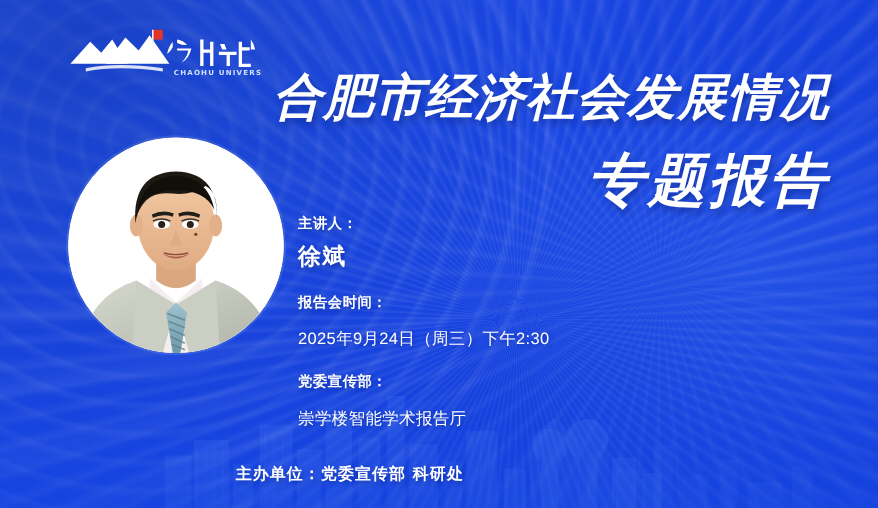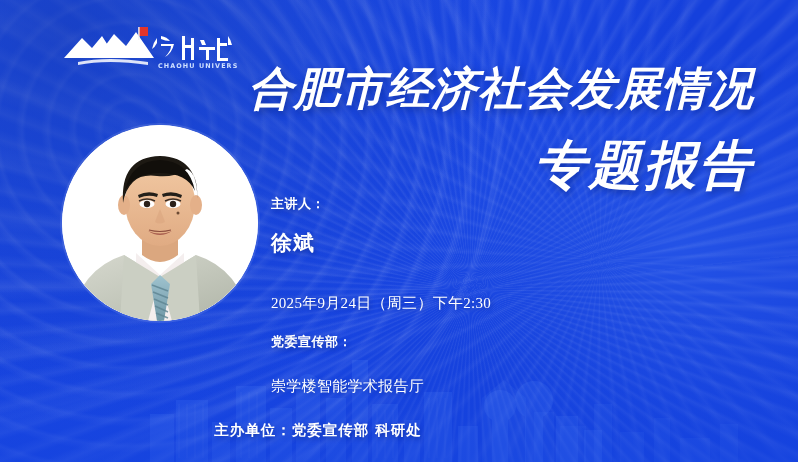--- a/index.html
+++ b/index.html
@@ -103,38 +103,38 @@
   .title-2 { right:44px; top:133px; font-size:52px; line-height:64px; letter-spacing:3px; }
 
   
   .info { position:absolute; left:271px; top:190px; width:500px; }
   .lbl {
     color:#ffffff; font-weight:bold; font-size:13px; line-height:27px;
     letter-spacing:.5px; white-space:nowrap;
     text-shadow:1px 2px 5px rgba(4,25,105,.45);
     font-family:"DejaVu Sans","Liberation Sans",sans-serif;
   }
-  .namerow { display:flex; align-items:baseline; gap:9px; margin-top:12px; }
+  .namerow { display:flex; align-items:baseline; gap:9px; margin-top:2px; }
   .sp-name {
     color:#ffffff; font-weight:bold; font-size:21px; letter-spacing:1px;
     white-space:nowrap;
     text-shadow:1px 2px 5px rgba(4,25,105,.45);
     font-family:"DejaVu Sans","Liberation Sans",sans-serif;
   }
   .sp-title {
     color:#ffffff; font-weight:bold; font-size:13.5px; letter-spacing:.2px;
     white-space:nowrap;
     text-shadow:1px 1px 4px rgba(4,25,105,.45);
     font-family:"DejaVu Sans","Liberation Sans",sans-serif;
   }
   .val {
     color:#ffffff; font-size:15px; line-height:24px; letter-spacing:.3px;
-    white-space:nowrap; margin-top:19px;
+    white-space:nowrap; margin-top:8px;
     text-shadow:1px 1px 4px rgba(4,25,105,.40);
-    font-family:Liberation Serif, serif;
+    font-family:Liberation Sans, sans-serif;
   }
   .gap { height:15px; }
   .gap-s { height:13px; }
 
   
   .footer {
     position:absolute; left:0; bottom:22px; width:636px;
     text-align:center;
     color:#ffffff; font-weight:bold; font-size:14.5px; letter-spacing:1px;
     text-shadow:1px 2px 5px rgba(4,25,105,.45);
@@ -306,20 +306,21 @@
 
   <div class="info">
 
     <div class="lbl">主讲人：</div>
     <div class="namerow">
       <span class="sp-name">徐斌</span>
     </div>
 
     <div class="gap"></div>
 
+    <div class="lbl">报告会时间：</div>
     <div class="val">2025年9月24日（周三）下午2:30</div>
 
     <div class="gap-s"></div>
 
     <div class="lbl">党委宣传部：</div>
     <div class="val">崇学楼智能学术报告厅</div>
   </div>
 
   <div class="footer">主办单位：党委宣传部  科研处</div>
 

